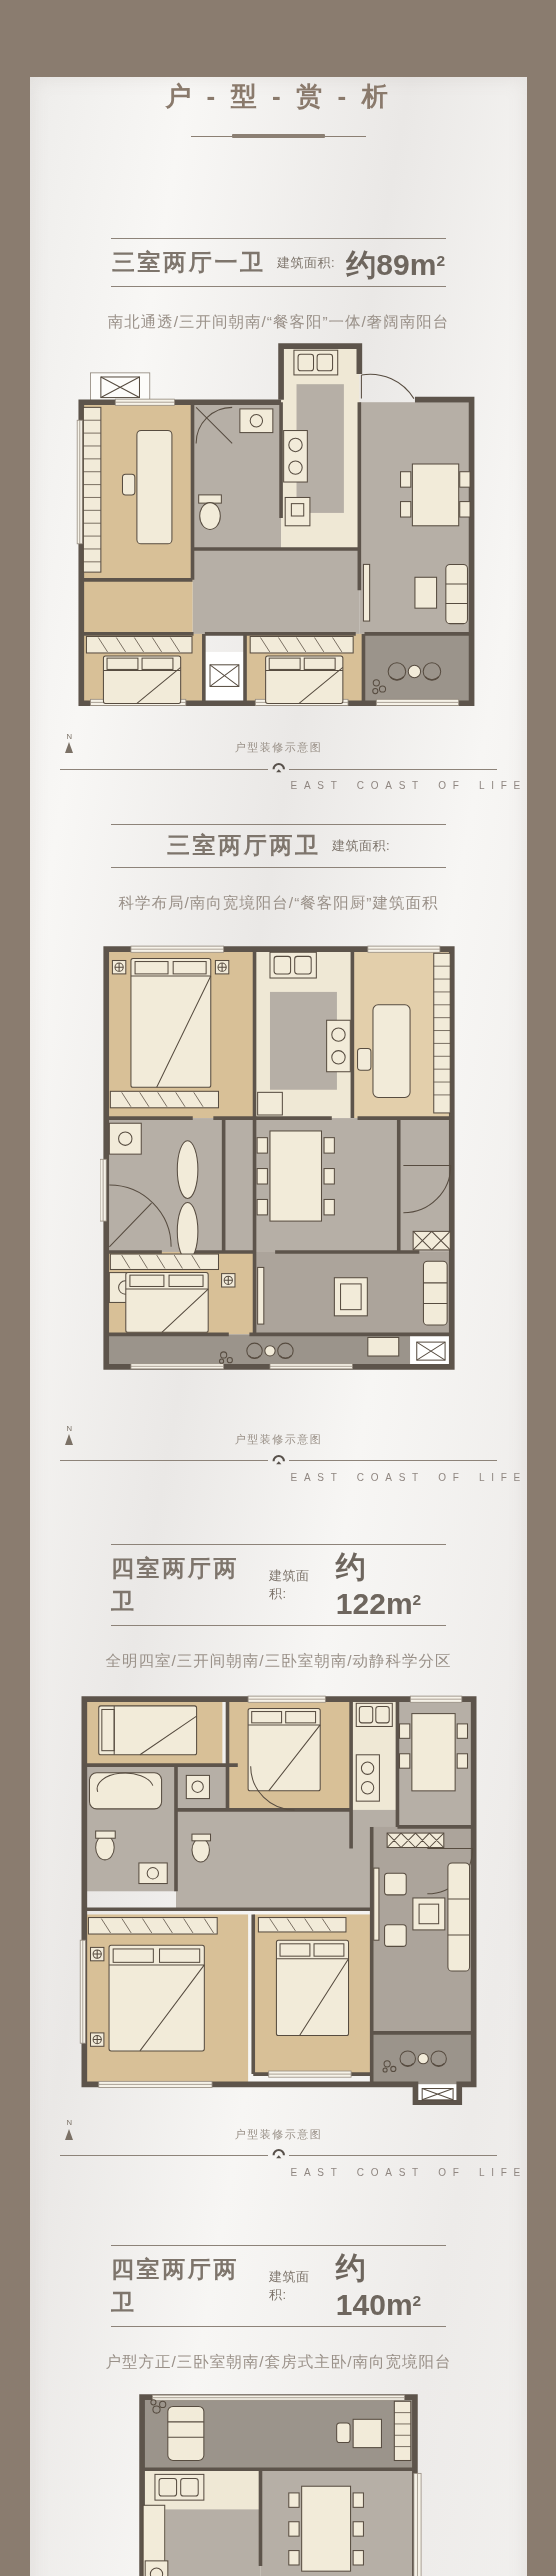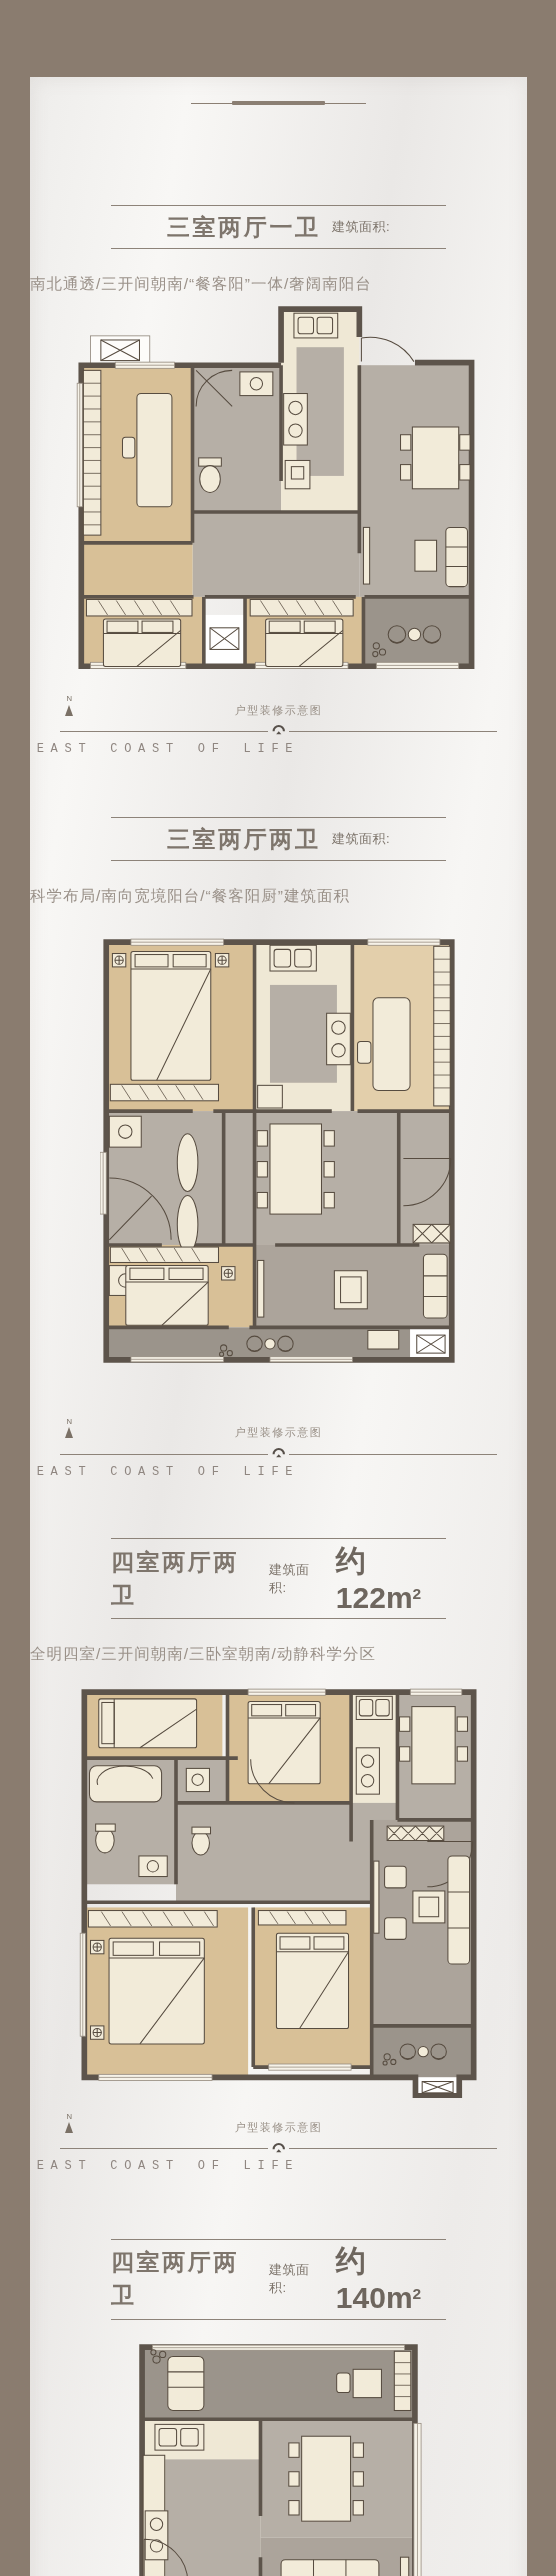--- a/index.html
+++ b/index.html
@@ -19,30 +19,30 @@
   
   .main-title{
     padding-top:6.2px;text-align:center;
     font-size:26px;font-weight:bold;color:#8a7a6c;letter-spacing:4.1px;line-height:27px;
   }
   .title-divider{position:relative;width:175px;height:4.1px;margin:24px auto 0}
   .title-divider .thin{position:absolute;left:0;top:1.5px;width:100%;height:1px;background:#8b7f73}
   .title-divider .thick{position:absolute;left:41px;top:0;width:93px;height:4.1px;background:#8b7f73;border-radius:1px}
   
   section{display:block}
-  .s1{margin-top:100px}.s2{margin-top:63px}.s3{margin-top:61px}.s4{margin-top:67px}
+  .s1{margin-top:100px}.s2{margin-top:32px}.s3{margin-top:61px}.s4{margin-top:67px}
   .sec-head{
     width:335px;margin:0 auto;border-top:1px solid #8d8379;border-bottom:1px solid #8d8379;
     padding:4.6px 0;display:flex;align-items:center;justify-content:center;gap:11.3px;
   }
   .sec-title{font-size:23px;font-weight:bold;color:#7e756c;letter-spacing:2.6px;line-height:33px}
   .sec-arealabel{font-size:13px;font-weight:normal;color:#7e756c;letter-spacing:0.5px}
   .sec-area{font-size:30px;font-weight:bold;color:#6e665e;line-height:33px}
   .sec-area sup{font-size:15.5px;vertical-align:9.3px}
-  .sec-desc{margin-top:26px;font-size:15.5px;color:#9a9189;letter-spacing:1px;line-height:18px}
+  .sec-desc{margin-top:26px;text-align:center;font-size:15.5px;color:#9a9189;letter-spacing:1px;line-height:18px}
   
   .plan-wrap{display:flex;justify-content:center}
   .pw1{margin-top:12.4px}.pw2{margin-top:31px}.pw3{margin-top:23px}.pw4{margin-top:20.6px}
   
   .flrW{fill:#d8c097}.flrW2{fill:#e3cfab}.flrC{fill:#efe8d5}.flrT{fill:#b6afa6}
   .flrL{fill:#aca49b}.flrB{fill:#9b948b}
   .wall{stroke:#5d544b;stroke-width:11;fill:none}
   .wall2{stroke:#5d544b;stroke-width:7;fill:none}
   .f{fill:#f2ebd9;stroke:#574c40;stroke-width:2}
   .fd{fill:none;stroke:#574c40;stroke-width:2}
@@ -54,39 +54,41 @@
   .cap-row{position:relative;width:100%}
   .cr1{margin-top:33px}.cr2{margin-top:58px}.cr3{margin-top:20.6px}
   .compass{position:absolute;left:33px;top:-6.2px;width:12.4px;text-align:center;color:#7b7166}
   .compass .n{font-size:7.7px;letter-spacing:0;display:block;line-height:8.2px}
   .compass .arrow{width:0;height:0;margin:1px auto 0;border-left:4.1px solid transparent;border-right:4.1px solid transparent;border-bottom:11.3px solid #7b7166}
   .cap-text{text-align:center;font-size:11px;color:#988f86;letter-spacing:1.5px;line-height:16.5px}
   .cap-divider{display:flex;align-items:center;margin:7.2px 30px 0}
   .cap-divider .l{flex:1;height:1px;background:#8d8379}
   .cap-divider .orn{margin:0 3.1px}
   .cap-tagline{
-    margin-top:6.2px;text-align:left;
-    font-family:Liberation Mono, monospace;
-    font-size:12px;color:#8f8680;letter-spacing:6.7px;word-spacing:4.1px;text-indent:6.7px;line-height:10.3px;
+    margin-top:6.2px;text-align:right;
+    font-family:Liberation Sans, sans-serif;
+    font-size:10px;color:#8f8680;letter-spacing:6.7px;word-spacing:4.1px;text-indent:6.7px;line-height:10.3px;
   }
 </style>
 </head>
 <body>
 
 <div class="card">
 
+  <div class="main-title">户 - 型 - 赏 - 析</div>
   <div class="title-divider">
     <div class="thin"></div>
     <div class="thick"></div>
   </div>
 
   <section class="s1">
     <div class="sec-head">
       <span class="sec-title">三室两厅一卫</span>
       <span class="sec-arealabel">建筑面积:</span>
+      <span class="sec-area"><span>约89m</span><sup>2</sup></span>
     </div>
     <div class="sec-desc">南北通透/三开间朝南/“餐客阳”一体/奢阔南阳台</div>
 
     <div class="plan-wrap pw1">
       <svg width="407" height="363" viewBox="0 0 790 705">
 
         <rect class="flrW" x="12" y="115" width="216" height="345"></rect>
         <rect class="flrT" x="228" y="115" width="172" height="285"></rect>
         <rect class="flrC" x="400" y="6" width="152" height="404"></rect>
         <rect class="flrT" x="430" y="80" width="92" height="250"></rect>
@@ -464,20 +466,21 @@
       <div class="cap-tagline">EAST COAST OF LIFE</div>
     </div>
   </section>
 
   <section class="s4">
     <div class="sec-head">
       <span class="sec-title">四室两厅两卫</span>
       <span class="sec-arealabel">建筑面积:</span>
       <span class="sec-area"><span>约140m</span><sup>2</sup></span>
     </div>
+    <div class="sec-desc">户型方正/三卧室朝南/套房式主卧/南向宽境阳台</div>
 
     <div class="plan-wrap pw4">
       <svg width="345" height="471" viewBox="0 0 670 915">
 
         <rect class="flrB" x="70" y="12" width="530" height="140"></rect>
         <rect class="flrC" x="70" y="152" width="230" height="410"></rect>
         <rect class="flrT" x="115" y="230" width="185" height="270"></rect>
         <rect class="flrT" x="300" y="152" width="300" height="230"></rect>
         <rect class="flrL" x="300" y="382" width="300" height="330"></rect>
         <rect class="flrT" x="70" y="562" width="230" height="128"></rect>

